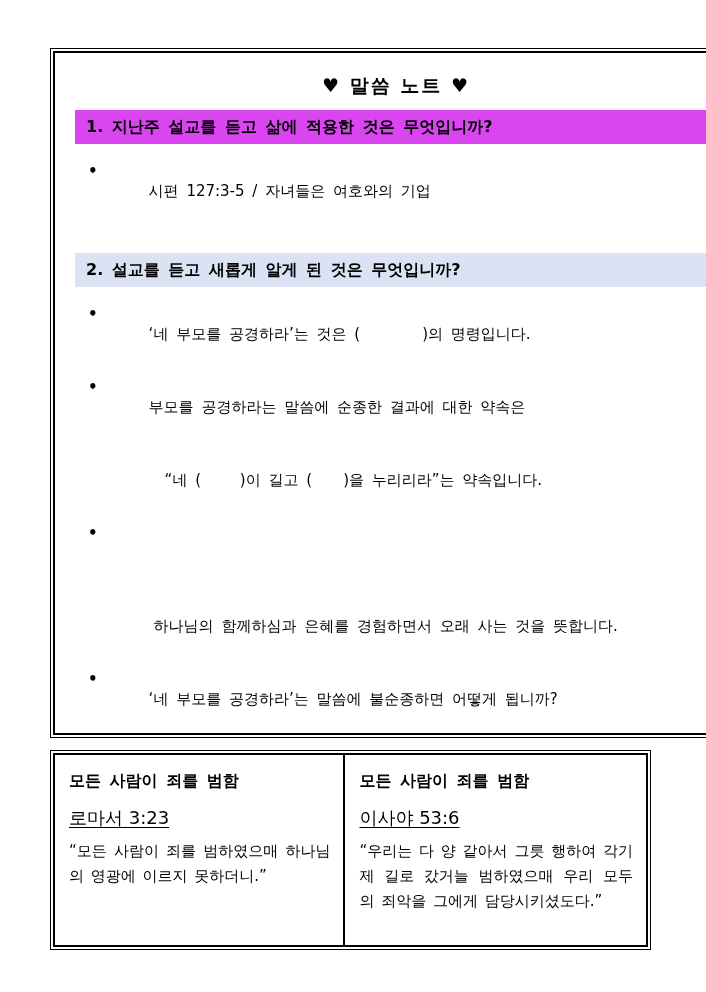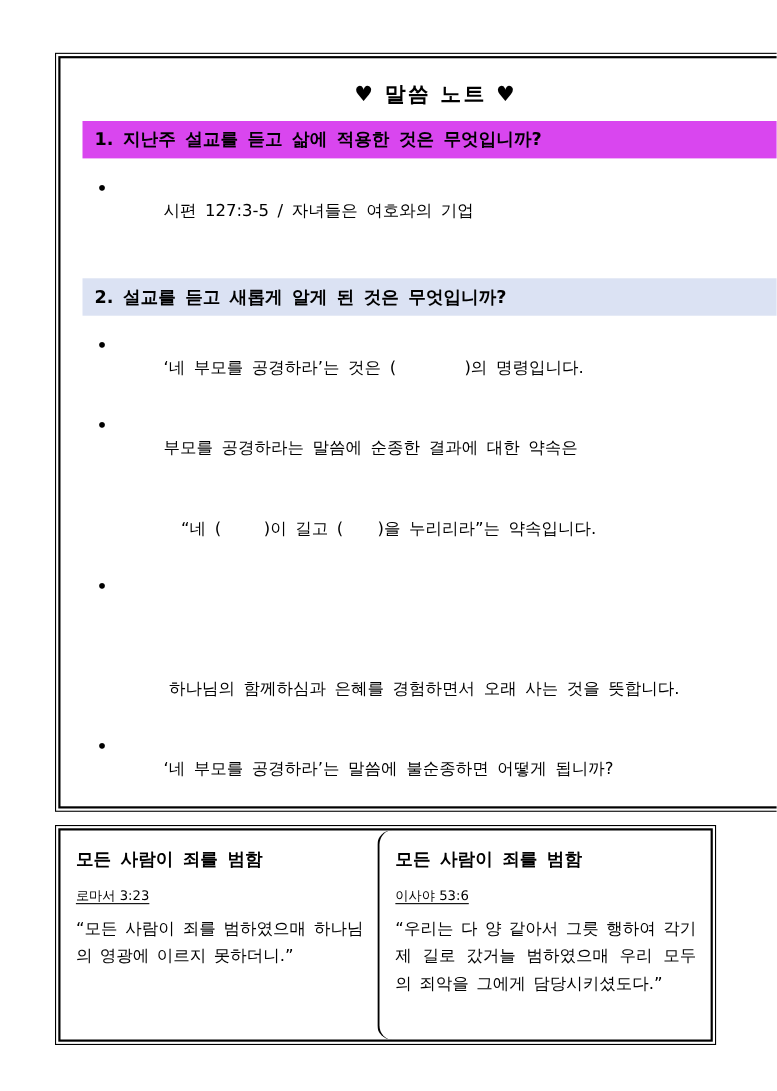--- a/index.html
+++ b/index.html
@@ -73,33 +73,32 @@
   }
   .mt-first { margin-top: 17px; }
   .mt       { margin-top: 13px; }
   .line.cont2       { padding-left: 63px; }
 
   
   .verse-grid { display: flex; height: 100%; }
   .verse-cell {
     flex: 1 1 50%;
     padding: 16px 13px 0 14px;
-    border-radius: 13px;
   }
   .verse-cell.left  { flex-basis: 48.8%; }
   .verse-cell.right { flex-basis: 51.2%; border-left: 2px solid #000; }
   .verse-heading {
     font-size: 16px;
     font-weight: bold;
     word-spacing: 3px;
   }
   .verse-ref {
     display: inline-block;
     margin-top: 14px;
-    font-size: 12px;
+    font-size: 18px;
     text-decoration: underline;
     text-underline-offset: 3px;
     text-align: center;
   }
   .verse-text {
     margin-top: 9px;
     font-size: 15px;
     line-height: 25px;
     word-spacing: 2px;
     text-align: justify;

